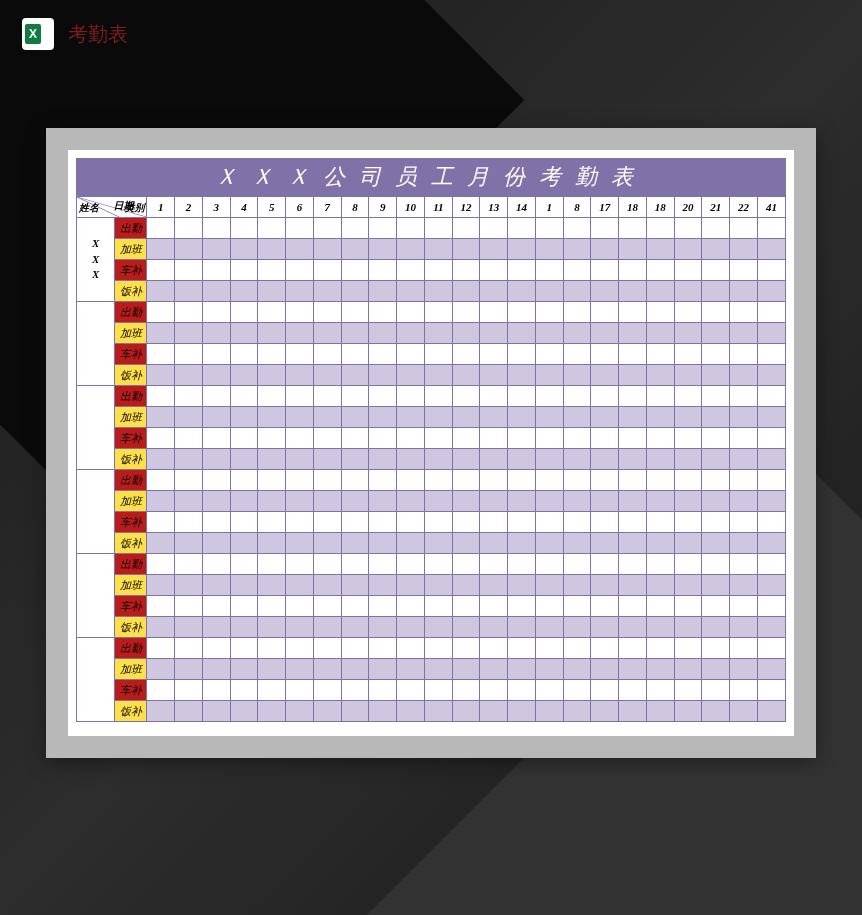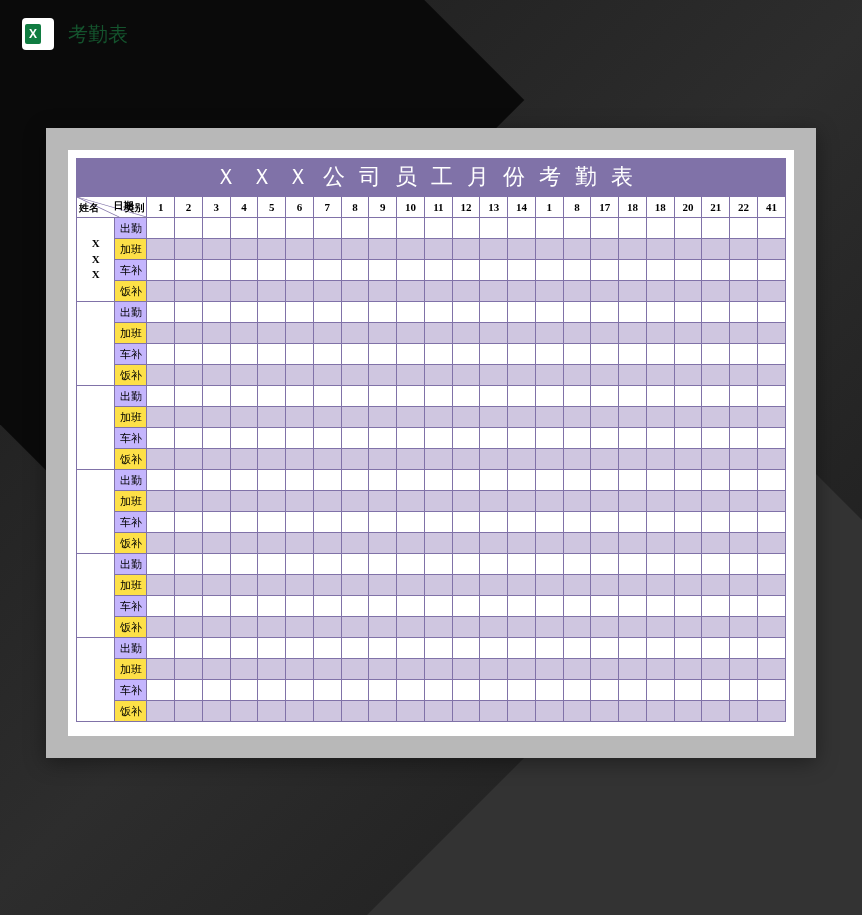--- a/index.html
+++ b/index.html
@@ -59,31 +59,32 @@
 .excel-icon::after {
   content: "X";
   position: absolute;
   left: 7px;
   color: #fff;
   font-weight: bold;
   font-size: 12px;
   font-family: Arial;
 }
 .header-title {
-  color: #14532d;
+  color: #7f1d1d;
   font-size: 20px;
 }
 .document-frame {
   position: relative;
   z-index: 5;
   margin: 60px auto 0;
   width: 770px;
   background: #b8b8b8;
   padding: 22px;
   box-shadow: 0 4px 20px rgba(0,0,0,0.4);
+  font-style: italic;
 }
 .document {
   background: #fff;
   padding: 8px 8px 14px 8px;
 }
 .doc-title {
   background: #8072a8;
   color: #fff;
   text-align: center;
   font-size: 22px;
@@ -140,21 +141,21 @@
   height: 32px;
 }
 .name-cell {
   background: #fff;
   writing-mode: horizontal-tb;
   font-size: 13px;
   font-weight: bold;
   line-height: 1.4;
 }
 .cat-cell {
-  background: #c4b5fd;
+  background: #b91c1c;
   font-size: 11px;
 }
 .row-white td.data { background: #fff; }
 .row-purple td.data { background: #cfc6e0; }
 .row-purple .cat-cell { background: #fde047; }
 .col-date { width: 26px; }
 .col-name { width: 36px; }
 .col-cat { width: 30px; }
 </style>
 </head>

